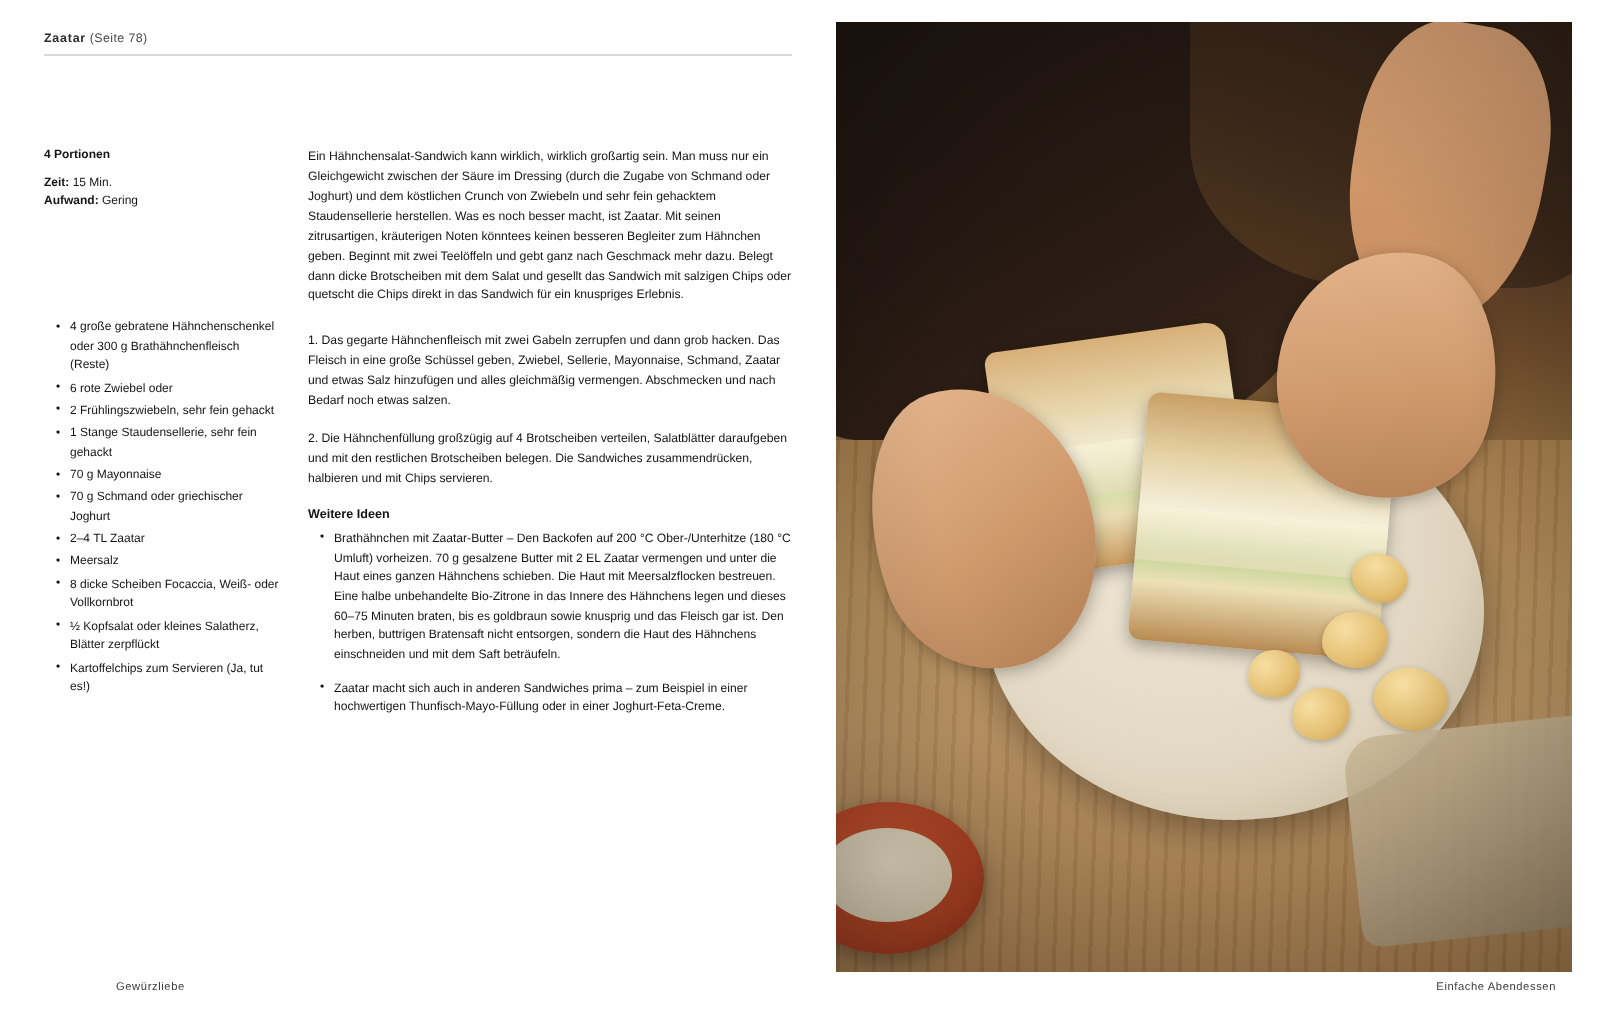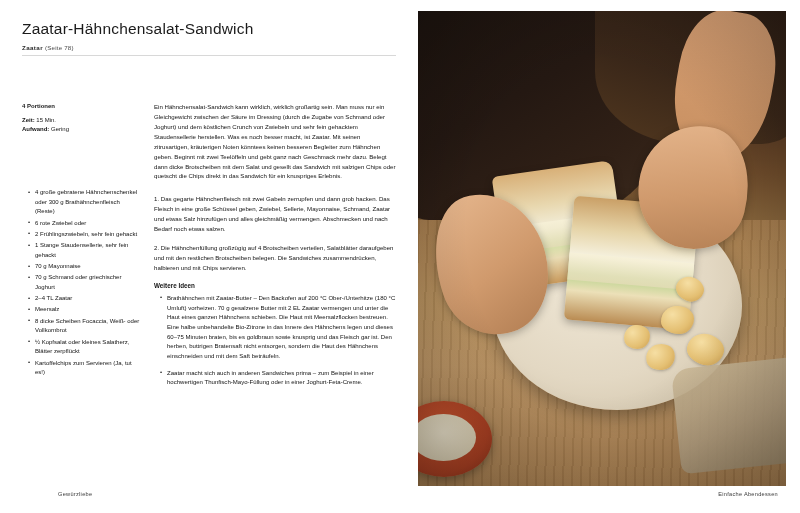--- a/index.html
+++ b/index.html
@@ -368,21 +368,20 @@
     background: radial-gradient(ellipse 82% 78% at 50% 46%, rgba(0,0,0,0) 45%, rgba(0,0,0,0.32) 100%);
   }
 </style>
 </head>
 <body>
 
 <div class="page">
 
   <div class="left-page">
 
-    <div class="recipe-title">Zaatar-Hähnchensalat-Sandwich</div>
 
     <div class="subtitle-row">
       <span class="kw">Zaatar</span>
       <span class="pg">(Seite 78)</span>
     </div>
 
     <div class="rule"></div>
 
     <div class="columns">
 

